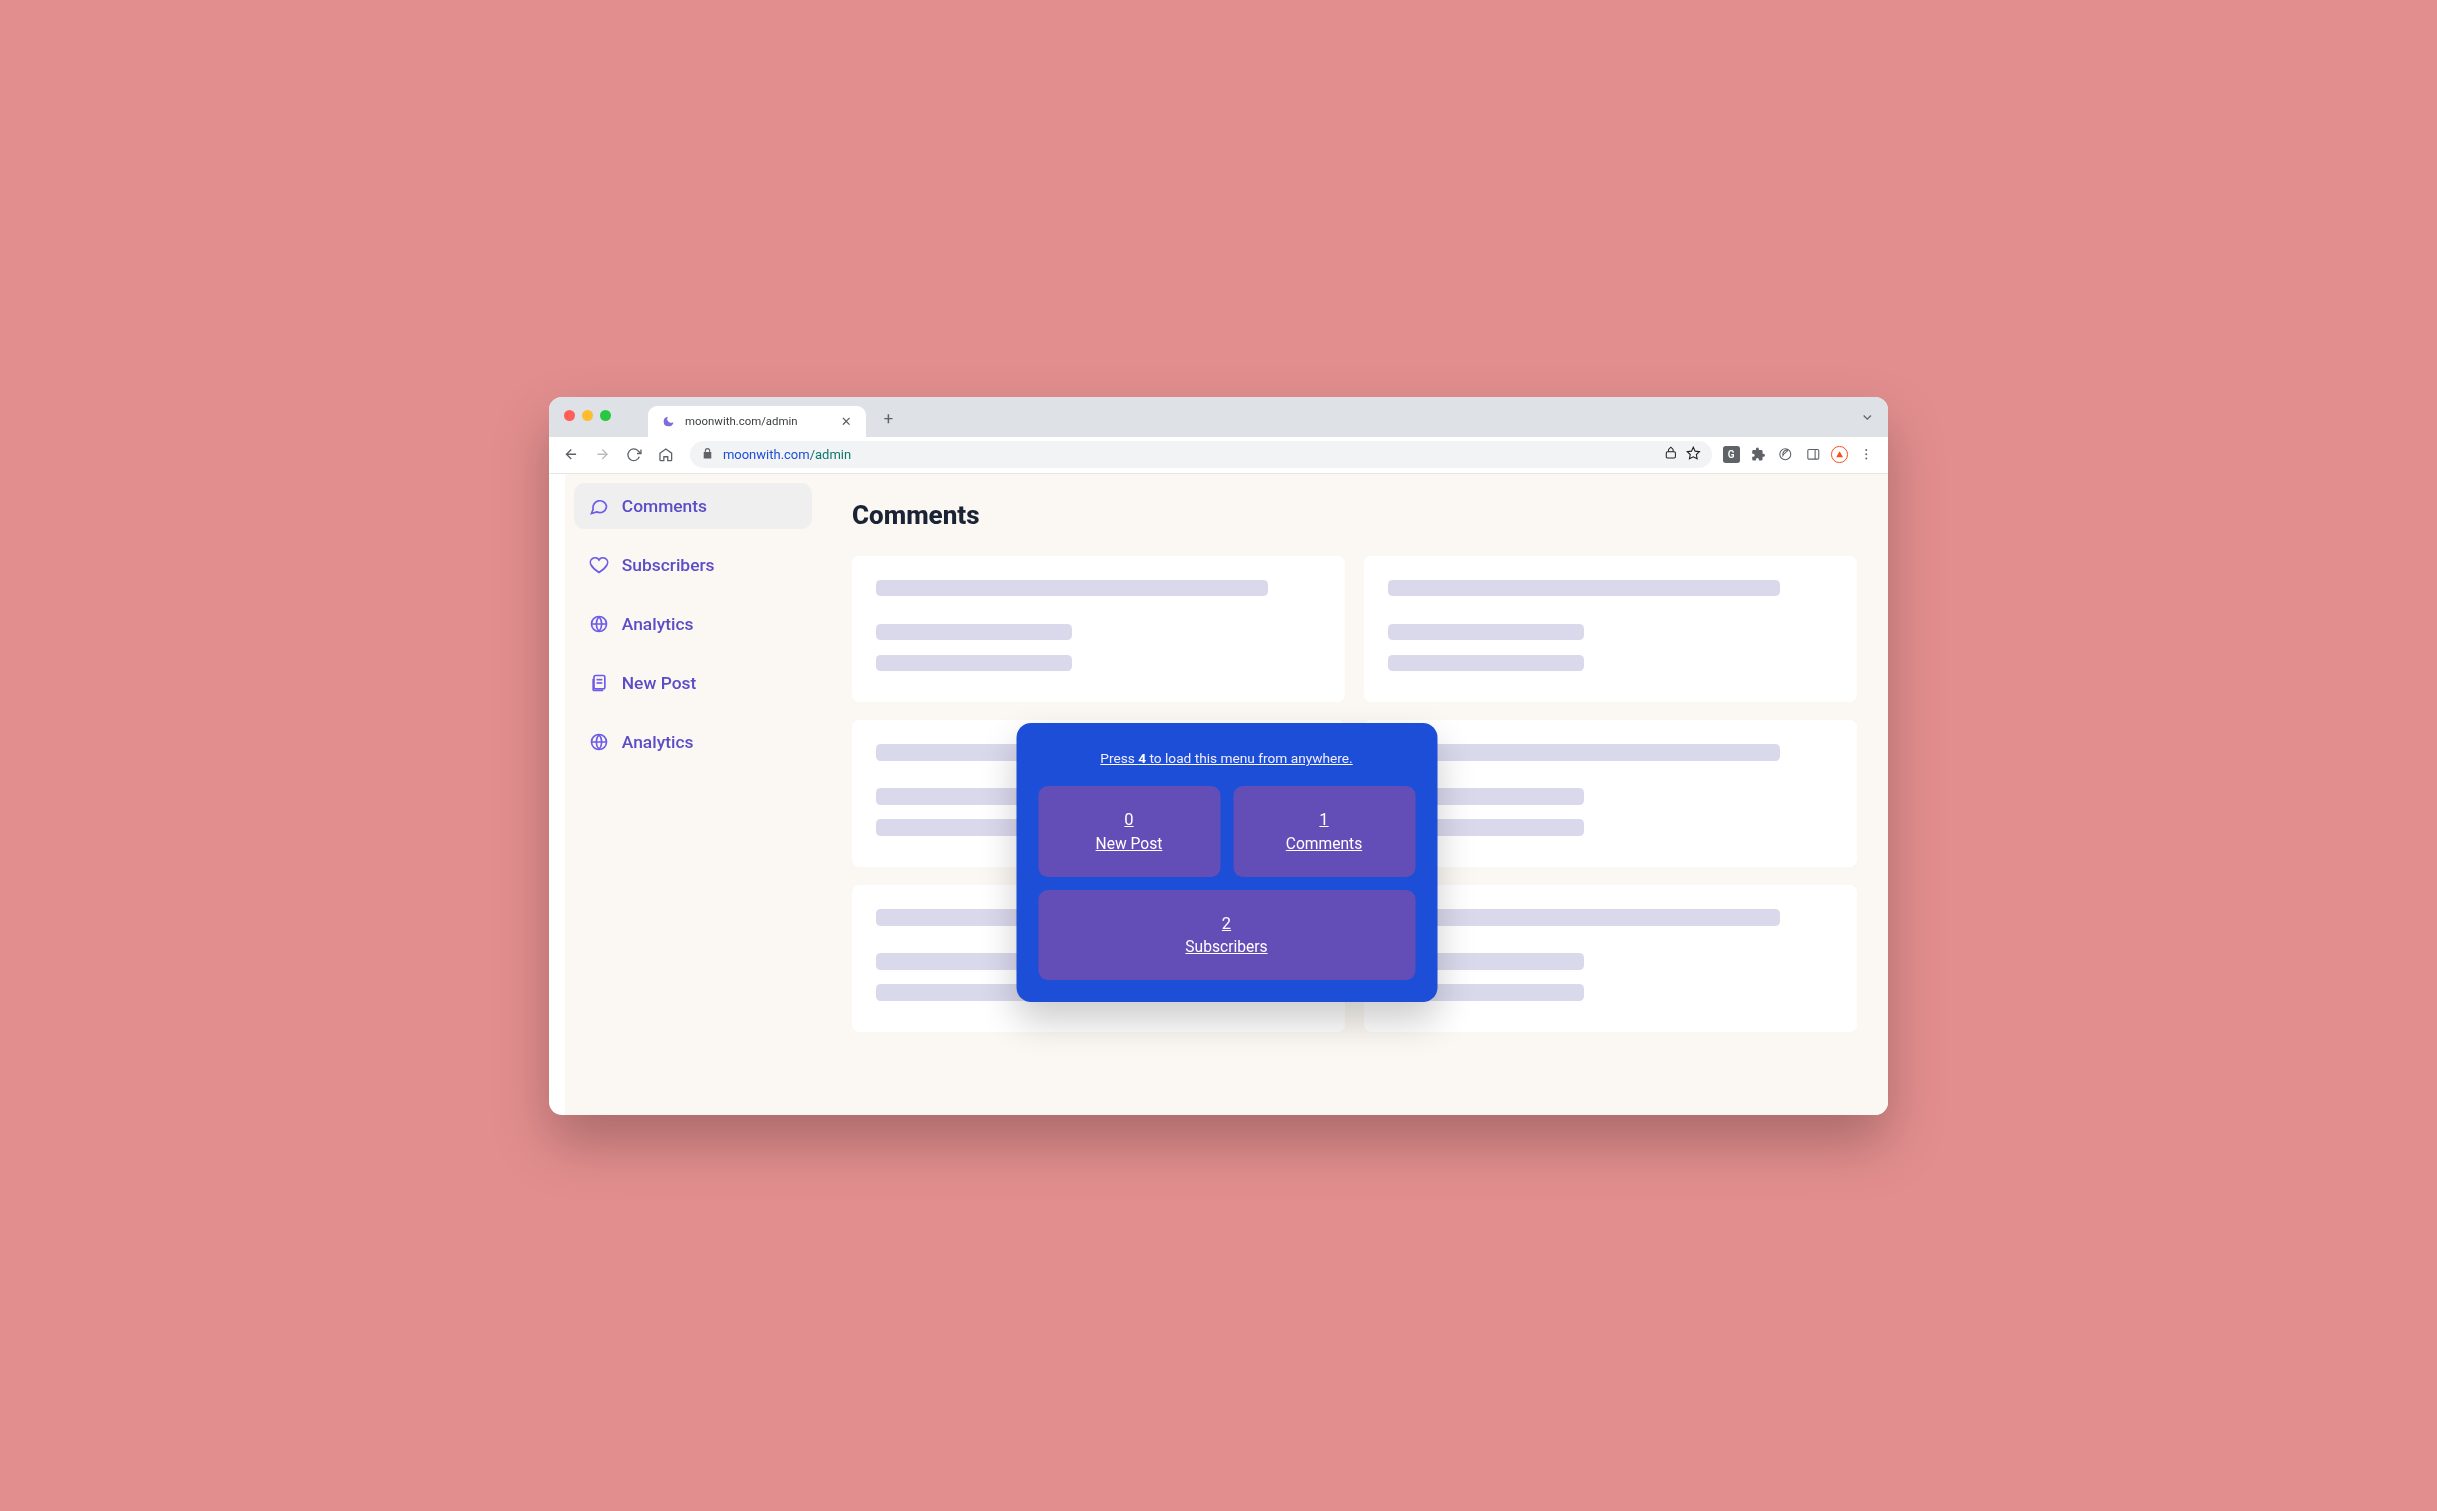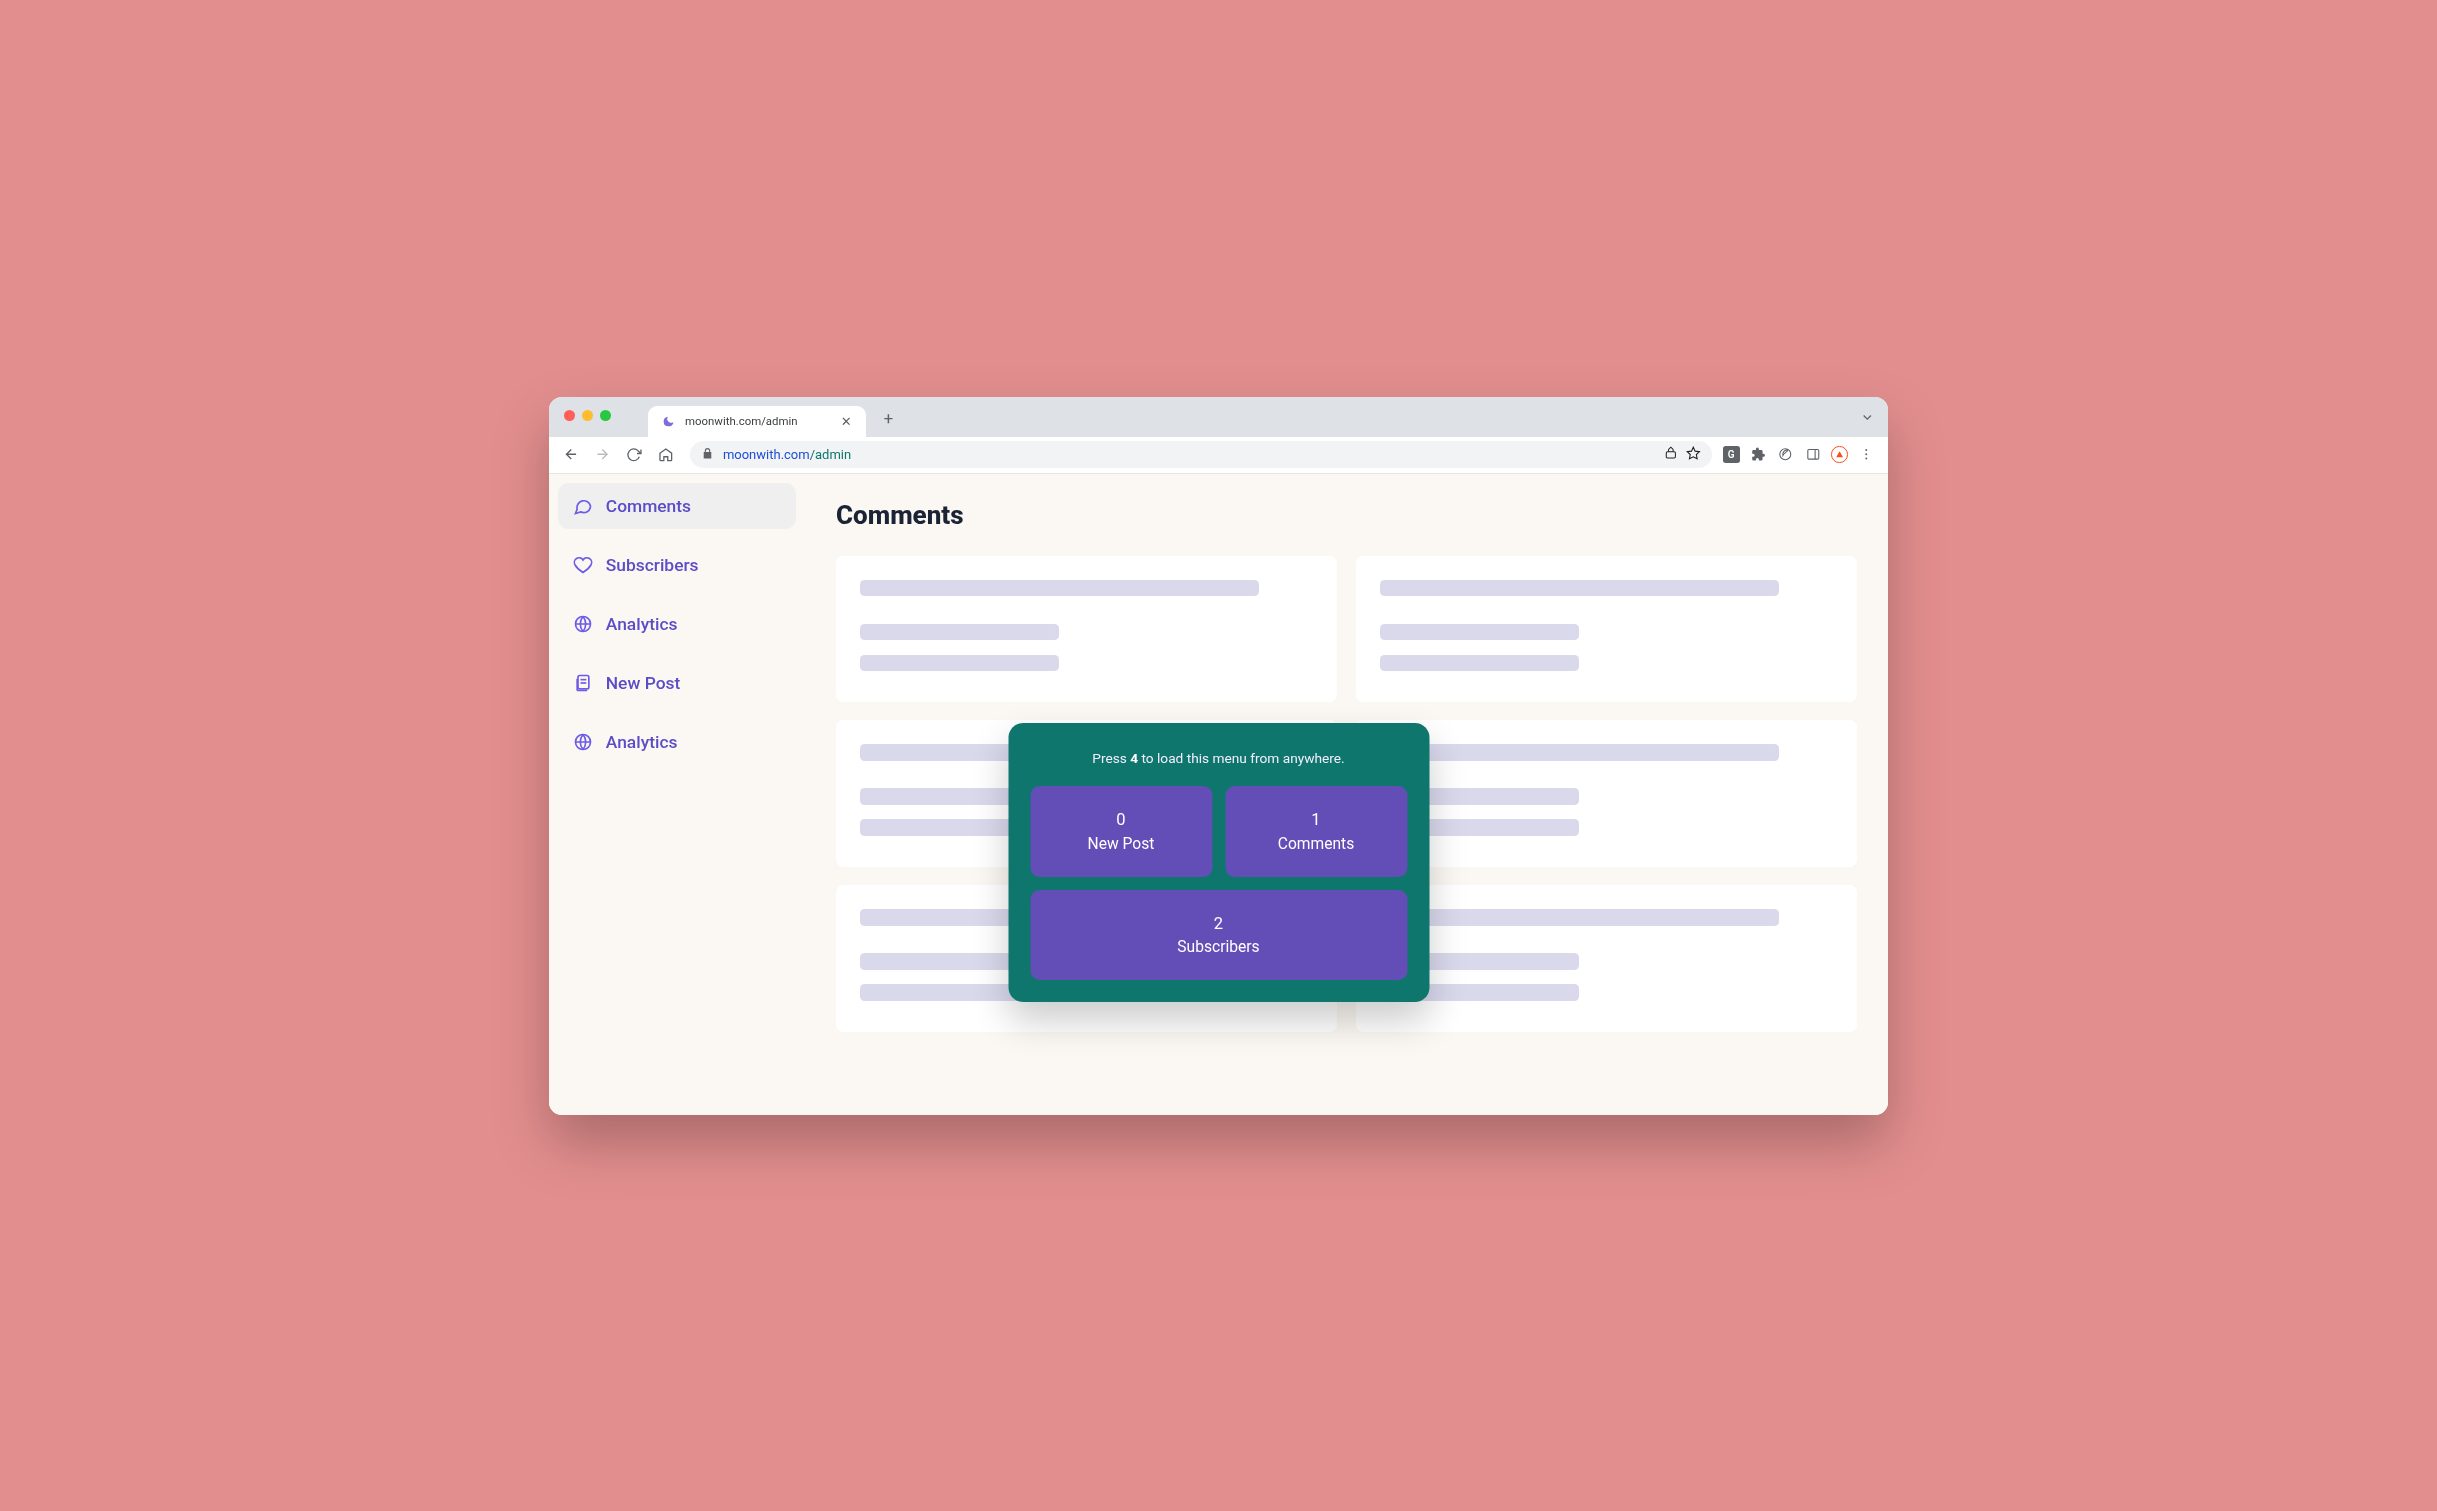--- a/index.html
+++ b/index.html
@@ -134,20 +134,21 @@
   .ic.g { width:16.5px;height:16.5px;background:#5f6368;color:#fff;font-size:10px;font-weight:600;border-radius:2.7px;}
   .ic.orange { width:16.5px;height:16.5px;border:1.4px solid #F4511E;border-radius:50%;color:#F4511E;font-size:9.2px;}
 
   
   .viewport {
     background:#FBF8F3;
     height: 641px;
     display:flex;
     position:relative;
     overflow:hidden;
+    margin-left:16px;
   }
   
   .sidebar {
     width: 256px;
     padding: 9.2px 9.2px;
     display:flex;
     flex-direction:column;
     gap:13px;
   }
   .side-item {
@@ -200,25 +201,26 @@
   .skel.long { width: 88%; }
   .skel.mid { width: 44%; }
   .skel.mid2 { width: 44%; margin-top:-13px;}
   
   .overlay {
     position:absolute;
     left:50%;
     top:249px;
     transform:translateX(-50%);
     width:421px;
-    background:#0f766e;
+    background:#1d4ed8;
     border-radius:14.6px;
     padding: 27.5px 22px 22px 22px;
     color:#fff;
     box-shadow: 0 18.3px 37px rgba(0,0,0,0.2);
+    text-decoration: underline;
   }
   .overlay .hint {
     text-align:center;
     font-size:13.7px;
     margin-bottom: 20px;
     color:#F2EEFF;
   }
   .overlay .hint b { font-weight:700; color:#fff;}
   .cardgrid {
     display:grid;

